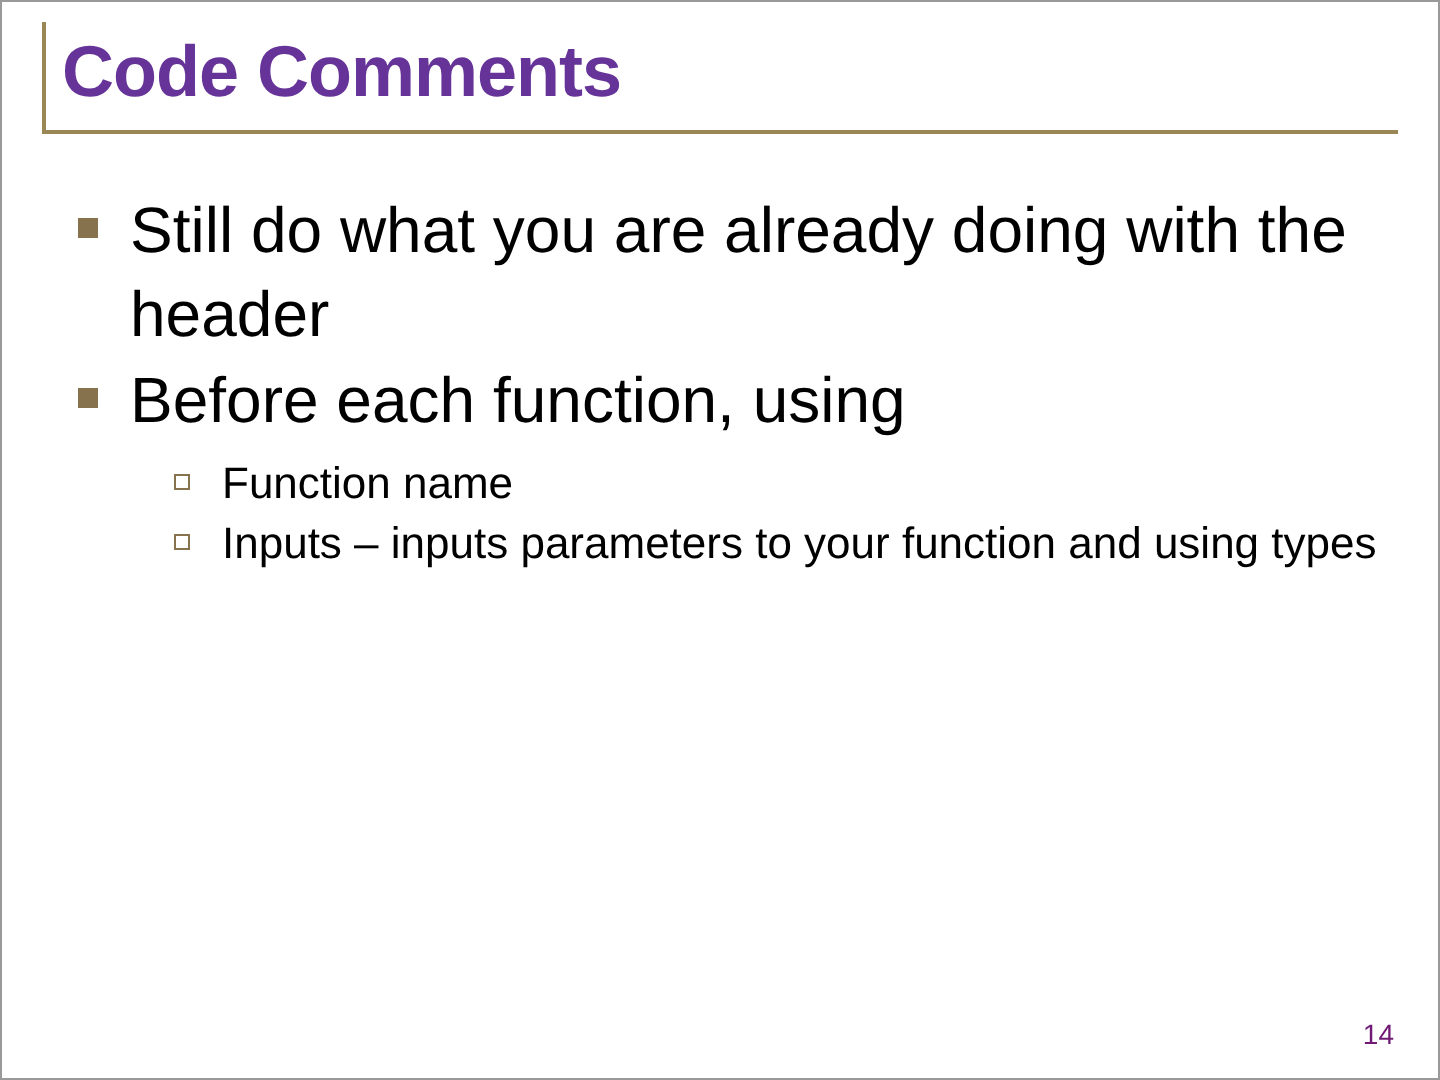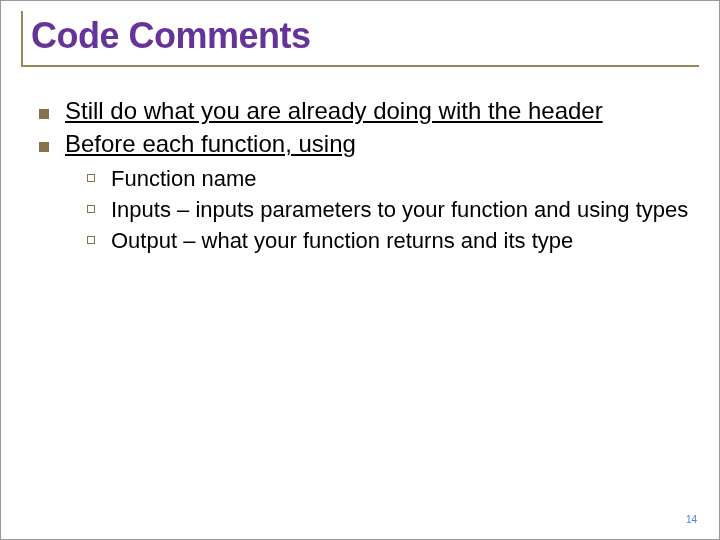--- a/index.html
+++ b/index.html
@@ -43,24 +43,23 @@
     }
     .bullet-square {
       width: 10px;
       height: 10px;
       background: #86734e;
       flex-shrink: 0;
       margin-top: 14px;
       margin-right: 16px;
     }
     .bullet-text-main {
-      font-size: 24px;
+      font-size: 32px;
       color: #000;
       line-height: 1.3;
-      text-decoration: underline;
     }
     .sub-list {
       padding-left: 48px;
       margin-top: 6px;
       margin-bottom: 12px;
     }
     .sub-bullet-item {
       display: flex;
       align-items: flex-start;
       margin-bottom: 2px;
@@ -75,22 +74,22 @@
     }
     .sub-bullet-text {
       font-size: 22px;
       color: #000;
       line-height: 1.3;
     }
     .page-number {
       position: absolute;
       bottom: 14px;
       right: 22px;
-      font-size: 10px;
-      color: #3b82f6;
+      font-size: 14px;
+      color: #701a75;
     }
   </style>
 </head>
 <body>
 
 <div class="slide">
   <div class="title-container">
     <div class="title">Code Comments</div>
   </div>
 
@@ -108,24 +107,20 @@
 
     <div class="sub-list">
       <div class="sub-bullet-item">
         <div class="sub-bullet-square"></div>
         <div class="sub-bullet-text">Function name</div>
       </div>
       <div class="sub-bullet-item">
         <div class="sub-bullet-square"></div>
         <div class="sub-bullet-text">Inputs – inputs parameters to your function and using types</div>
       </div>
-      <div class="sub-bullet-item">
-        <div class="sub-bullet-square"></div>
-        <div class="sub-bullet-text">Output – what your function returns and its type</div>
-      </div>
     </div>
 
 
 
   </div>
 
   <div class="page-number">14</div>
 </div>
 
 </body></html>

